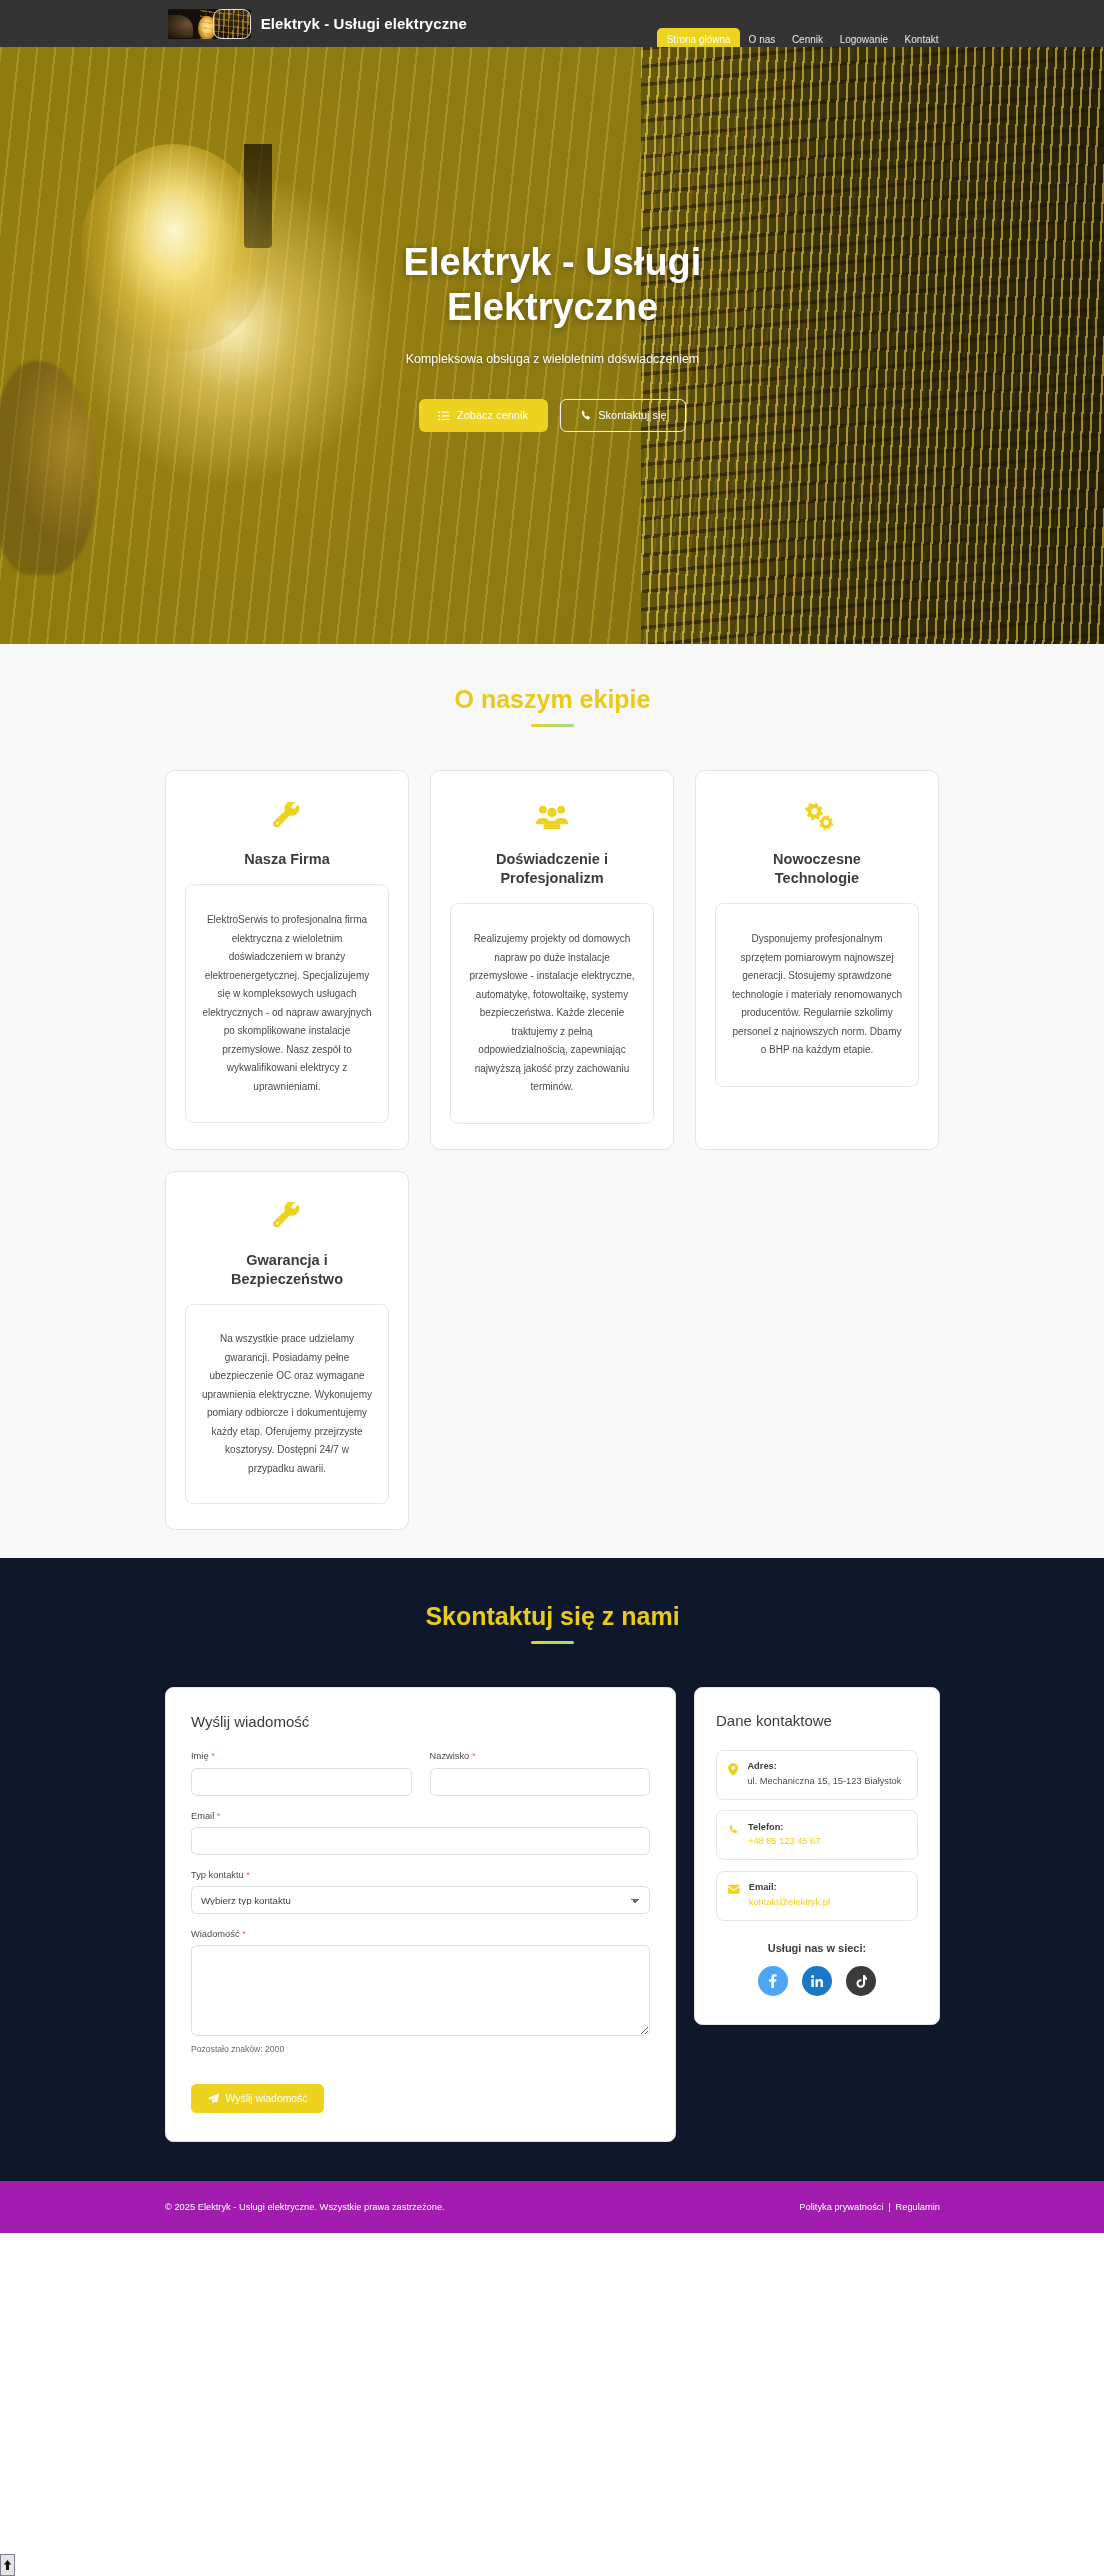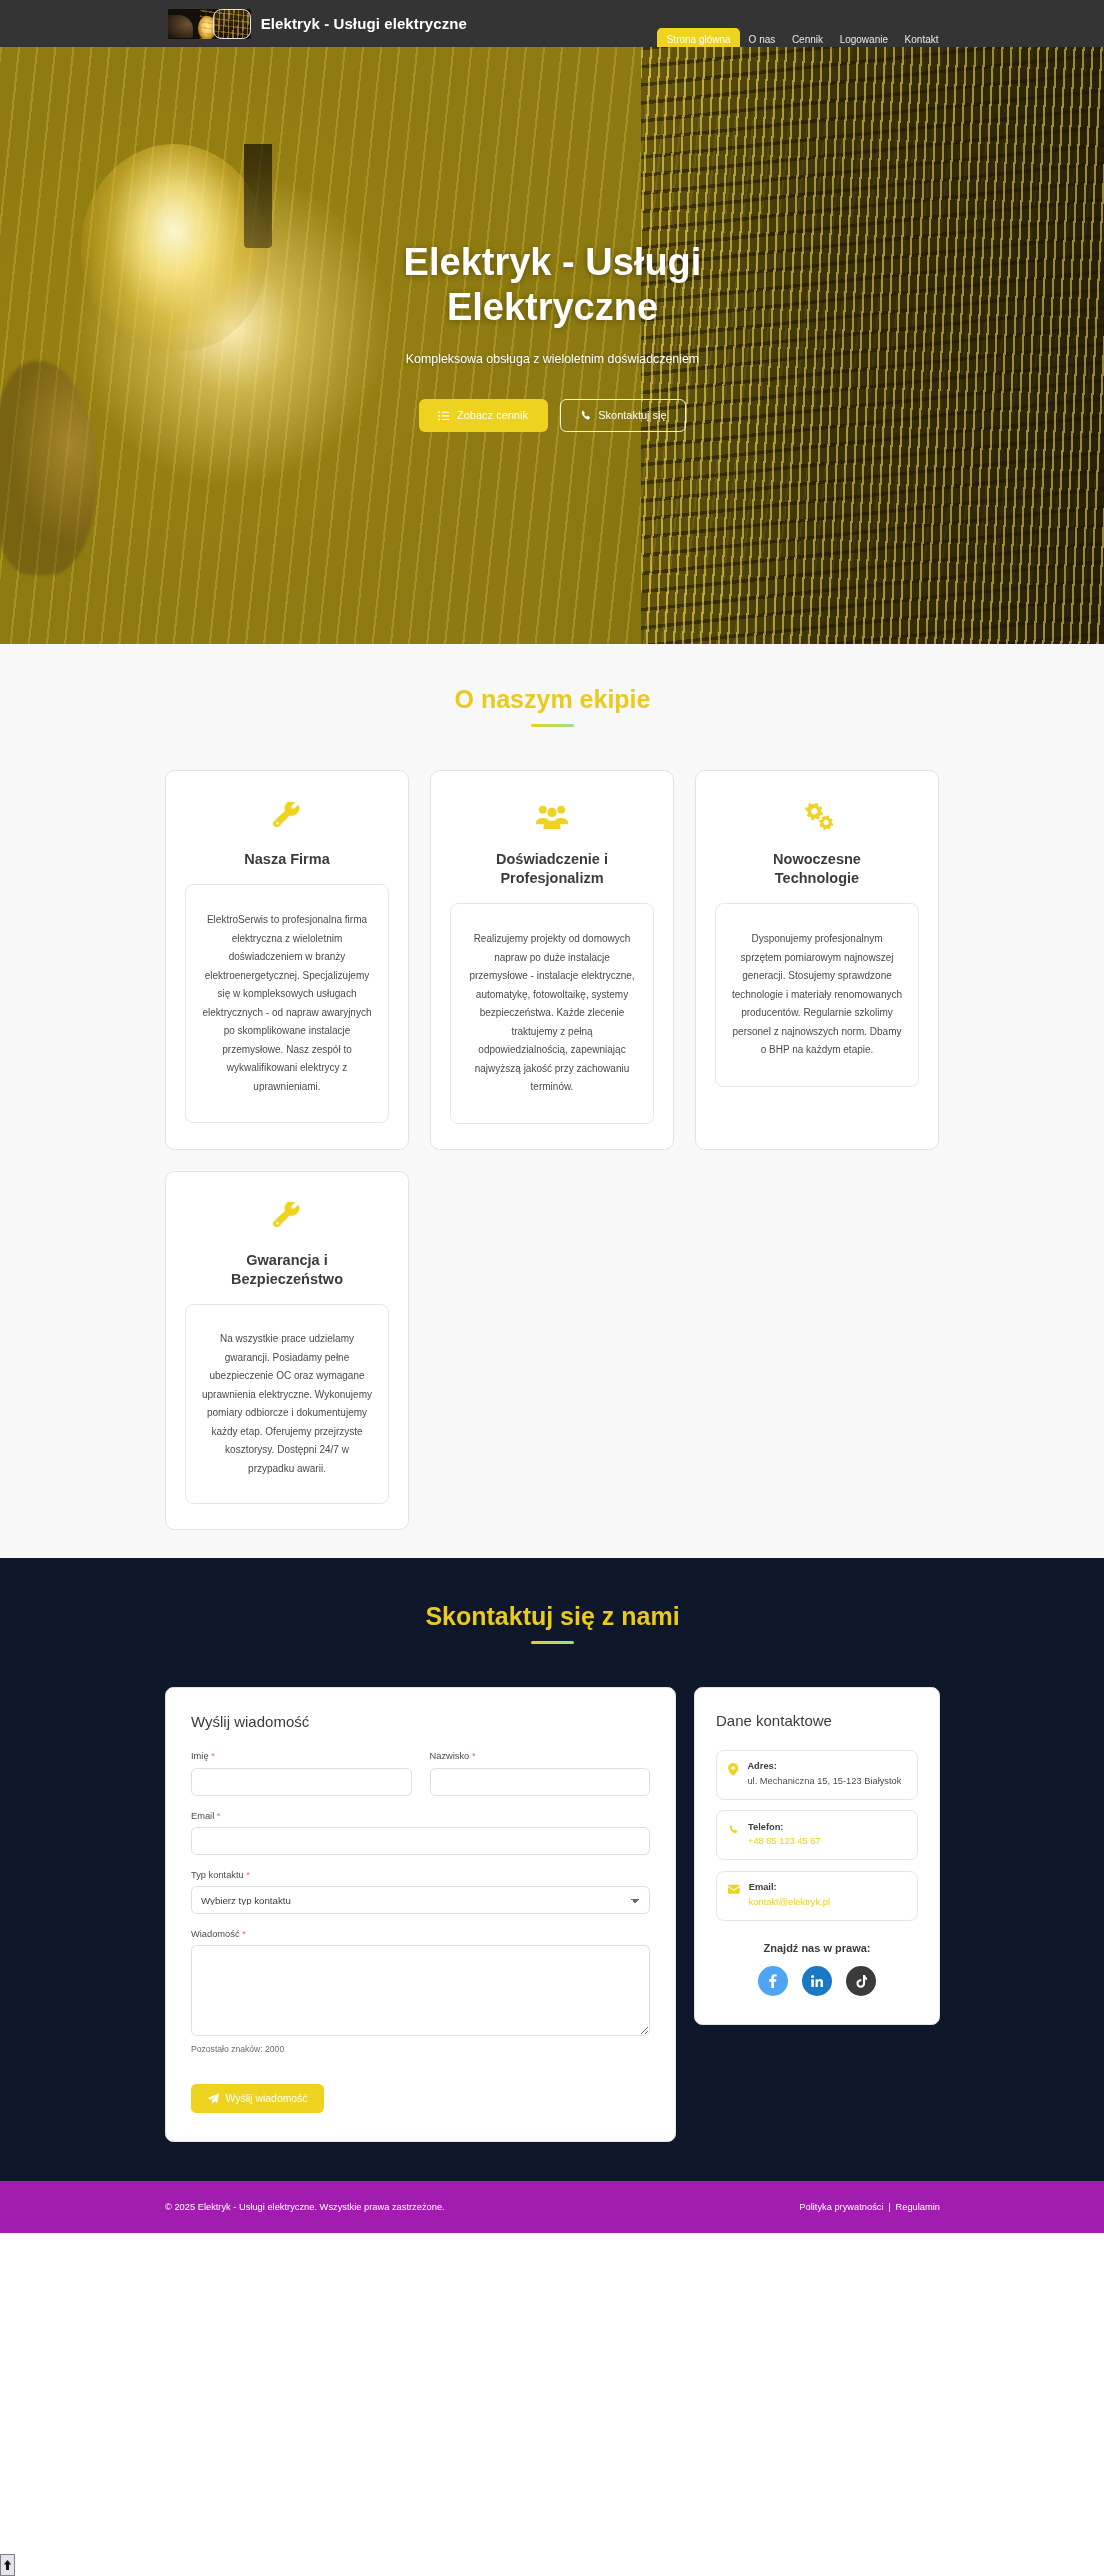--- a/index.html
+++ b/index.html
@@ -555,21 +555,21 @@
             <path d="M1.5 0h15A1.5 1.5 0 0 1 18 1.5v.3L9 7.6 0 1.8v-.3A1.5 1.5 0 0 1 1.5 0z"></path>
             <path d="M0 3.6v8.9A1.5 1.5 0 0 0 1.5 14h15a1.5 1.5 0 0 0 1.5-1.5V3.6L9 9.4 0 3.6z"></path>
           </svg>
         </span>
         <div>
           <div class="info-label">Email:</div>
           <a href="#" class="info-val link">kontakt@elektryk.pl</a>
         </div>
       </div>
 
-      <div class="social-h">Znajdź nas w prawa:</div>
+      <div class="social-h">Usługi nas w sieci:</div>
       <div class="socials">
         <a href="#" class="soc fb">
           <svg width="7.6" height="14" viewBox="0 0 10 19" fill="currentColor">
             <path d="M6.6 19v-8.6h2.9l.4-3.3H6.6V5c0-1 .3-1.6 1.6-1.6h2V.4C9.9.4 8.8.3 7.5.3 4.8.3 3 1.9 3 4.8v2.3H0v3.3h3V19z"></path>
           </svg>
         </a>
         <a href="#" class="soc li">
           <svg width="12.4" height="12.4" viewBox="0 0 18 18" fill="currentColor">
             <rect x="0.5" y="6" width="3.6" height="11.5" rx=".3"></rect>
             <circle cx="2.3" cy="2.3" r="2.2"></circle>

